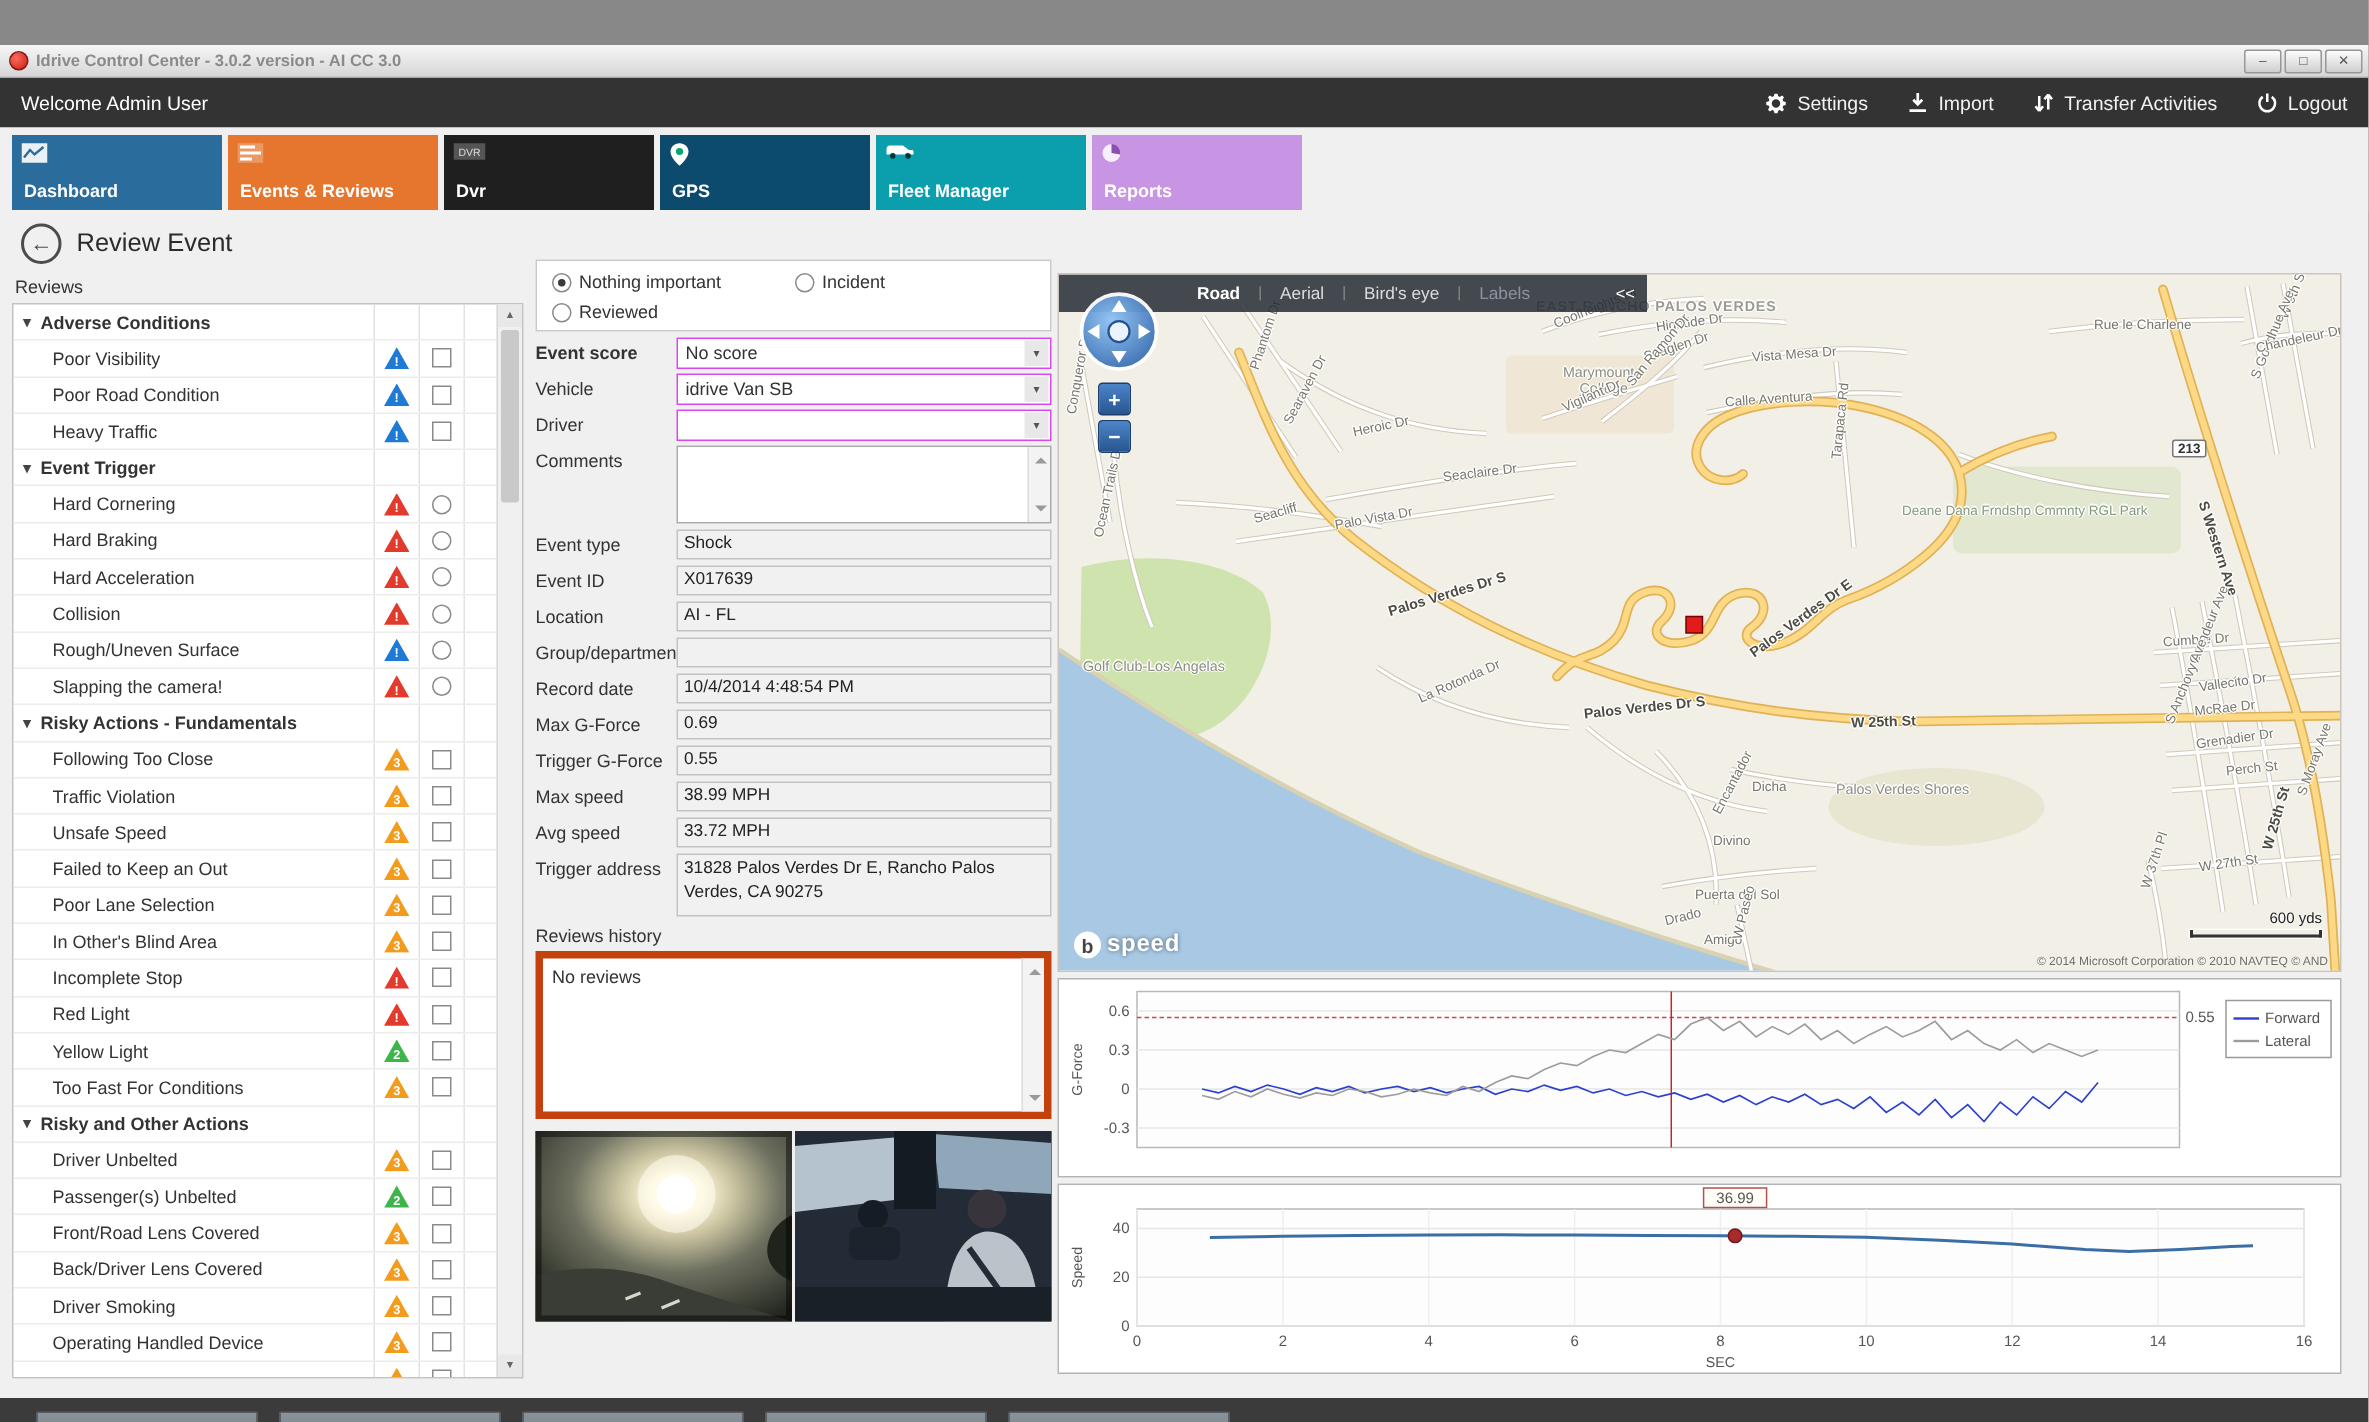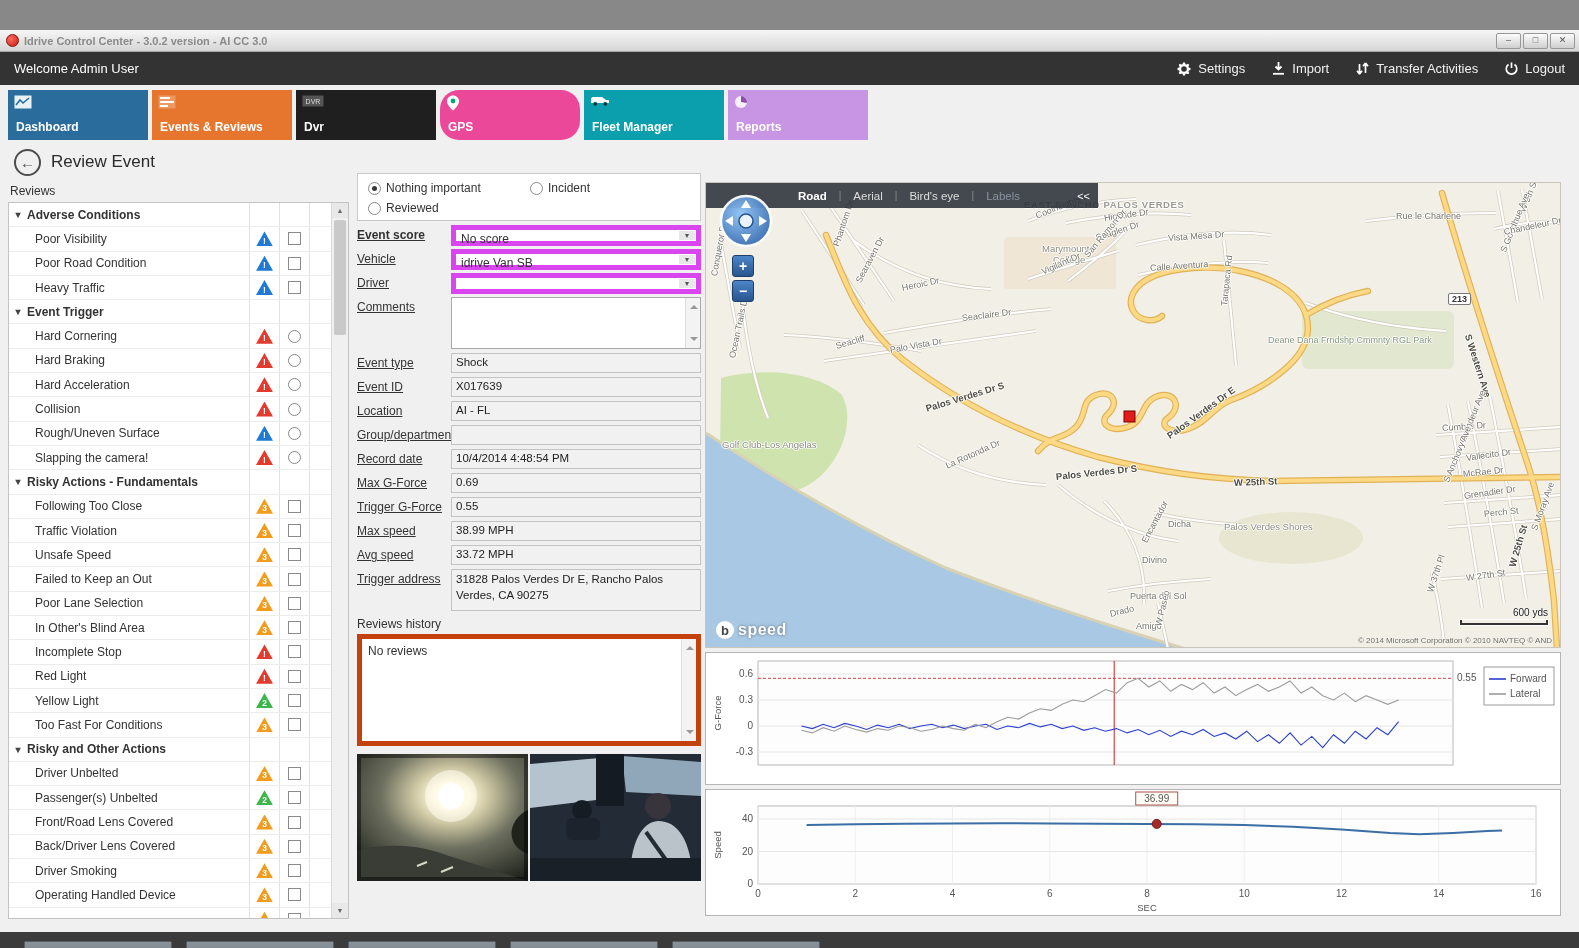--- a/index.html
+++ b/index.html
@@ -70,24 +70,24 @@
   .vs-thumb{position:absolute;left:2px;right:2px;top:17px;height:115px;background:#c9c9c9;border-radius:2px;}
 
   
   .middle-col{position:absolute;left:357px;top:143px;width:344px;}
   #status-box{position:relative;height:48px;background:#fff;border:1px solid #c9c9c9;margin-bottom:4px;}
   .cls-opt{position:absolute;display:flex;align-items:center;gap:5px;font-size:12px;}
   .cls-0{left:10px;top:7px;} .cls-1{left:172px;top:7px;} .cls-2{left:10px;top:27px;}
   .frow{display:flex;align-items:center;height:20px;margin-bottom:4px;}
   .frow-tall{height:52px;align-items:flex-start;}
   .frow-multi{height:42px;align-items:flex-start;}
-  .flabel{width:94px;flex:none;font-size:12px;color:#333;padding-top:0;text-decoration:underline;}
+  .flabel{width:94px;flex:none;font-size:12px;color:#333;padding-top:0;}
   .frow-tall .flabel,.frow-multi .flabel{padding-top:3px;}
   .flabel.bold{font-weight:bold;}
-  .fselect{position:relative;flex:1;height:21px;background:#fff;border:5px solid #d946ef;
+  .fselect{position:relative;flex:1;height:21px;background:#fff;border:1px solid #d946ef;
     padding:2px 20px 0 5px;font-size:12px;cursor:pointer;}
   .fsel-arrow{position:absolute;right:1px;top:1px;bottom:1px;width:16px;background:#e8e8e8;
     display:flex;align-items:center;justify-content:center;font-size:8px;color:#555;}
   .ftextarea{position:relative;flex:1;height:52px;background:#fff;border:1px solid #a9a9a9;}
   .freadonly{flex:1;height:20px;background:#f1f1f1;border:1px solid #c3c3c3;
     padding:2px 4px;font-size:11.5px;color:#222;overflow:hidden;white-space:nowrap;}
   .freadonly.multi{height:42px;white-space:normal;line-height:1.35;}
   .mini-rail{position:absolute;right:0;top:0;bottom:0;width:15px;background:#f3f3f3;border-left:1px solid #ddd;}
   .mini-rail:before,.mini-rail:after{content:"";position:absolute;left:4px;border:4px solid transparent;}
   .mini-rail:before{top:3px;border-bottom-color:#999;}
@@ -217,21 +217,21 @@
             </svg></span>
           <span class="tab-label">Events &amp; Reviews</span>
         </div>
         <div class="tab" style="background: rgb(31, 31, 31);">
           <span class="tab-ico"><svg viewBox="0 0 22 12" width="22" height="12">
               <rect x="0.5" y="0.5" width="21" height="11" fill="#555"></rect>
               <text x="11" y="9" text-anchor="middle" font-size="7" fill="#ddd">DVR</text>
             </svg></span>
           <span class="tab-label">Dvr</span>
         </div>
-        <div class="tab" style="background: #ec4899; border-radius: 19px;">
+        <div class="tab" style="background: #0c4a6e;">
           <span class="tab-ico"><svg viewBox="0 0 14 16" width="14" height="16">
               <path d="M7 0.5 C3.5 0.5 1 3 1 6.2 C1 10.5 7 15.5 7 15.5 S13 10.5 13 6.2 C13 3 10.5 0.5 7 0.5z" fill="#fff"></path>
               <circle cx="7" cy="6" r="2.4" fill="#00a877"></circle>
             </svg></span>
           <span class="tab-label">GPS</span>
         </div>
         <div class="tab" style="background: rgb(11, 158, 172);">
           <span class="tab-ico"><svg viewBox="0 0 20 12" width="20" height="12">
               <path d="M1 8 V4 C1 3 2 2 3 2 h9 l4 3 h2 c.6 0 1 .4 1 1 v2 h-2.2 a2 2 0 0 0 -3.6 0 H7 a2 2 0 0 0 -3.6 0 H1z" fill="#fff"></path>
               <circle cx="5.2" cy="9" r="1.8" fill="#083538"></circle>

